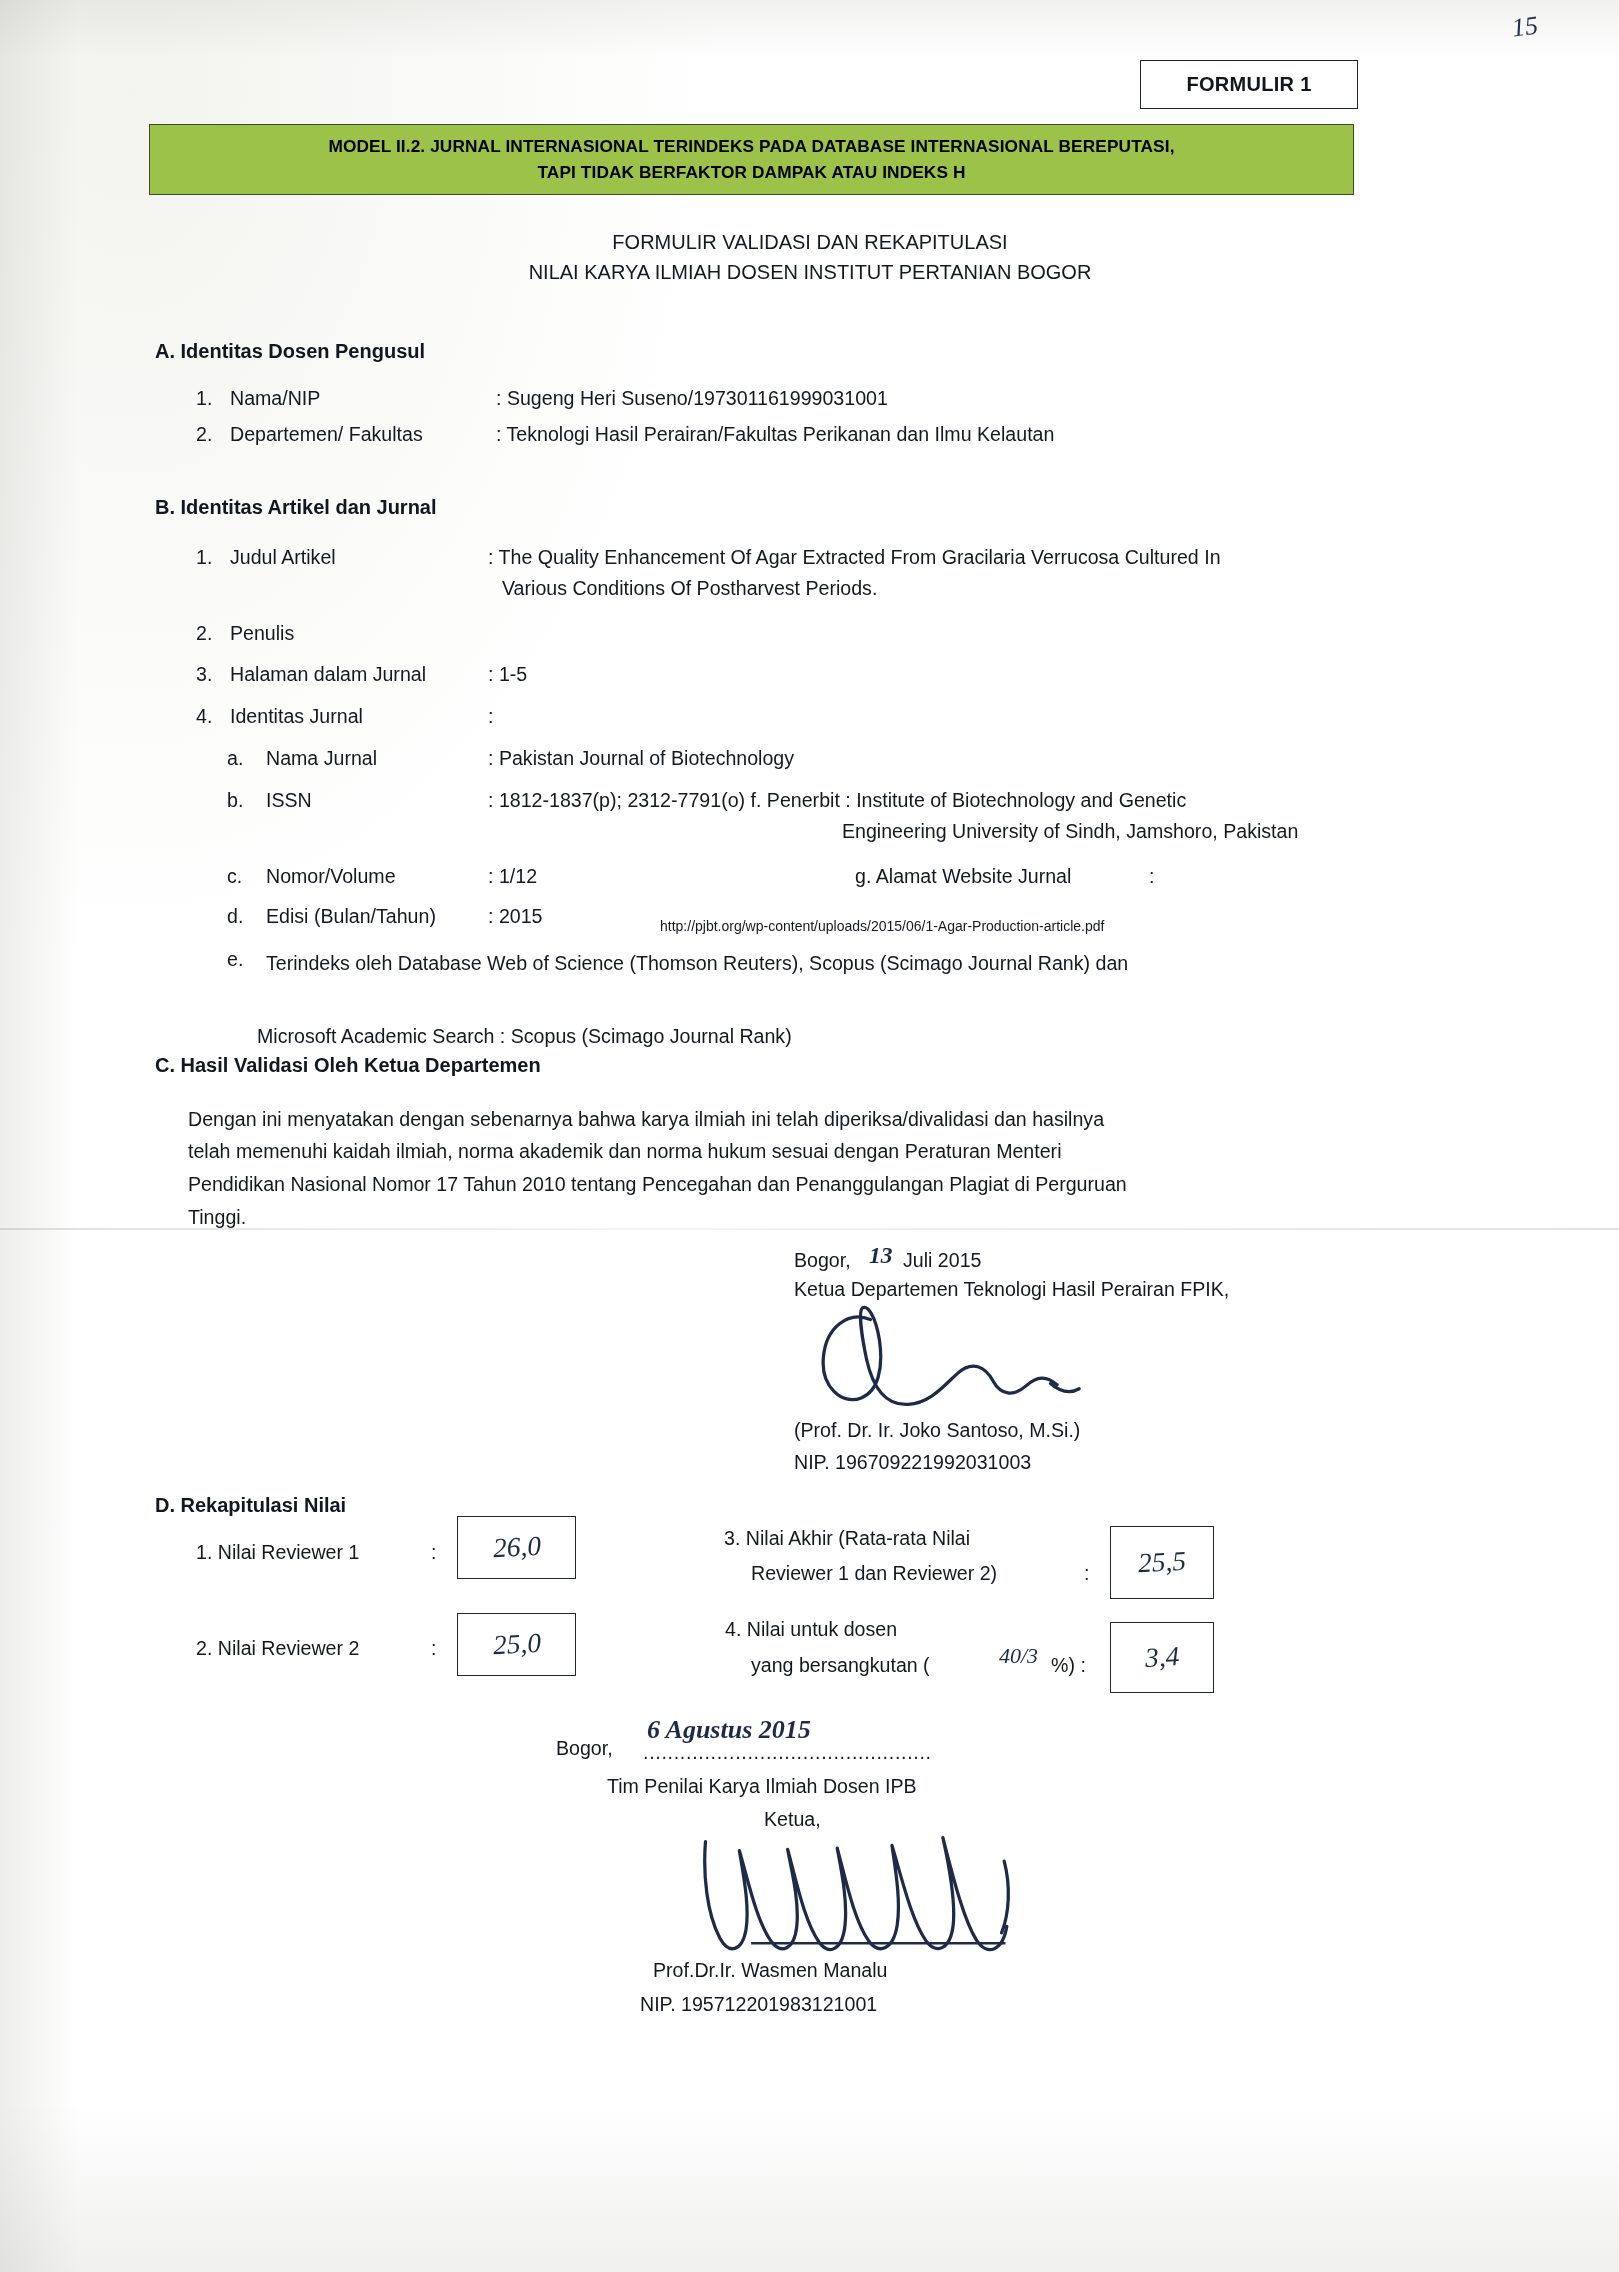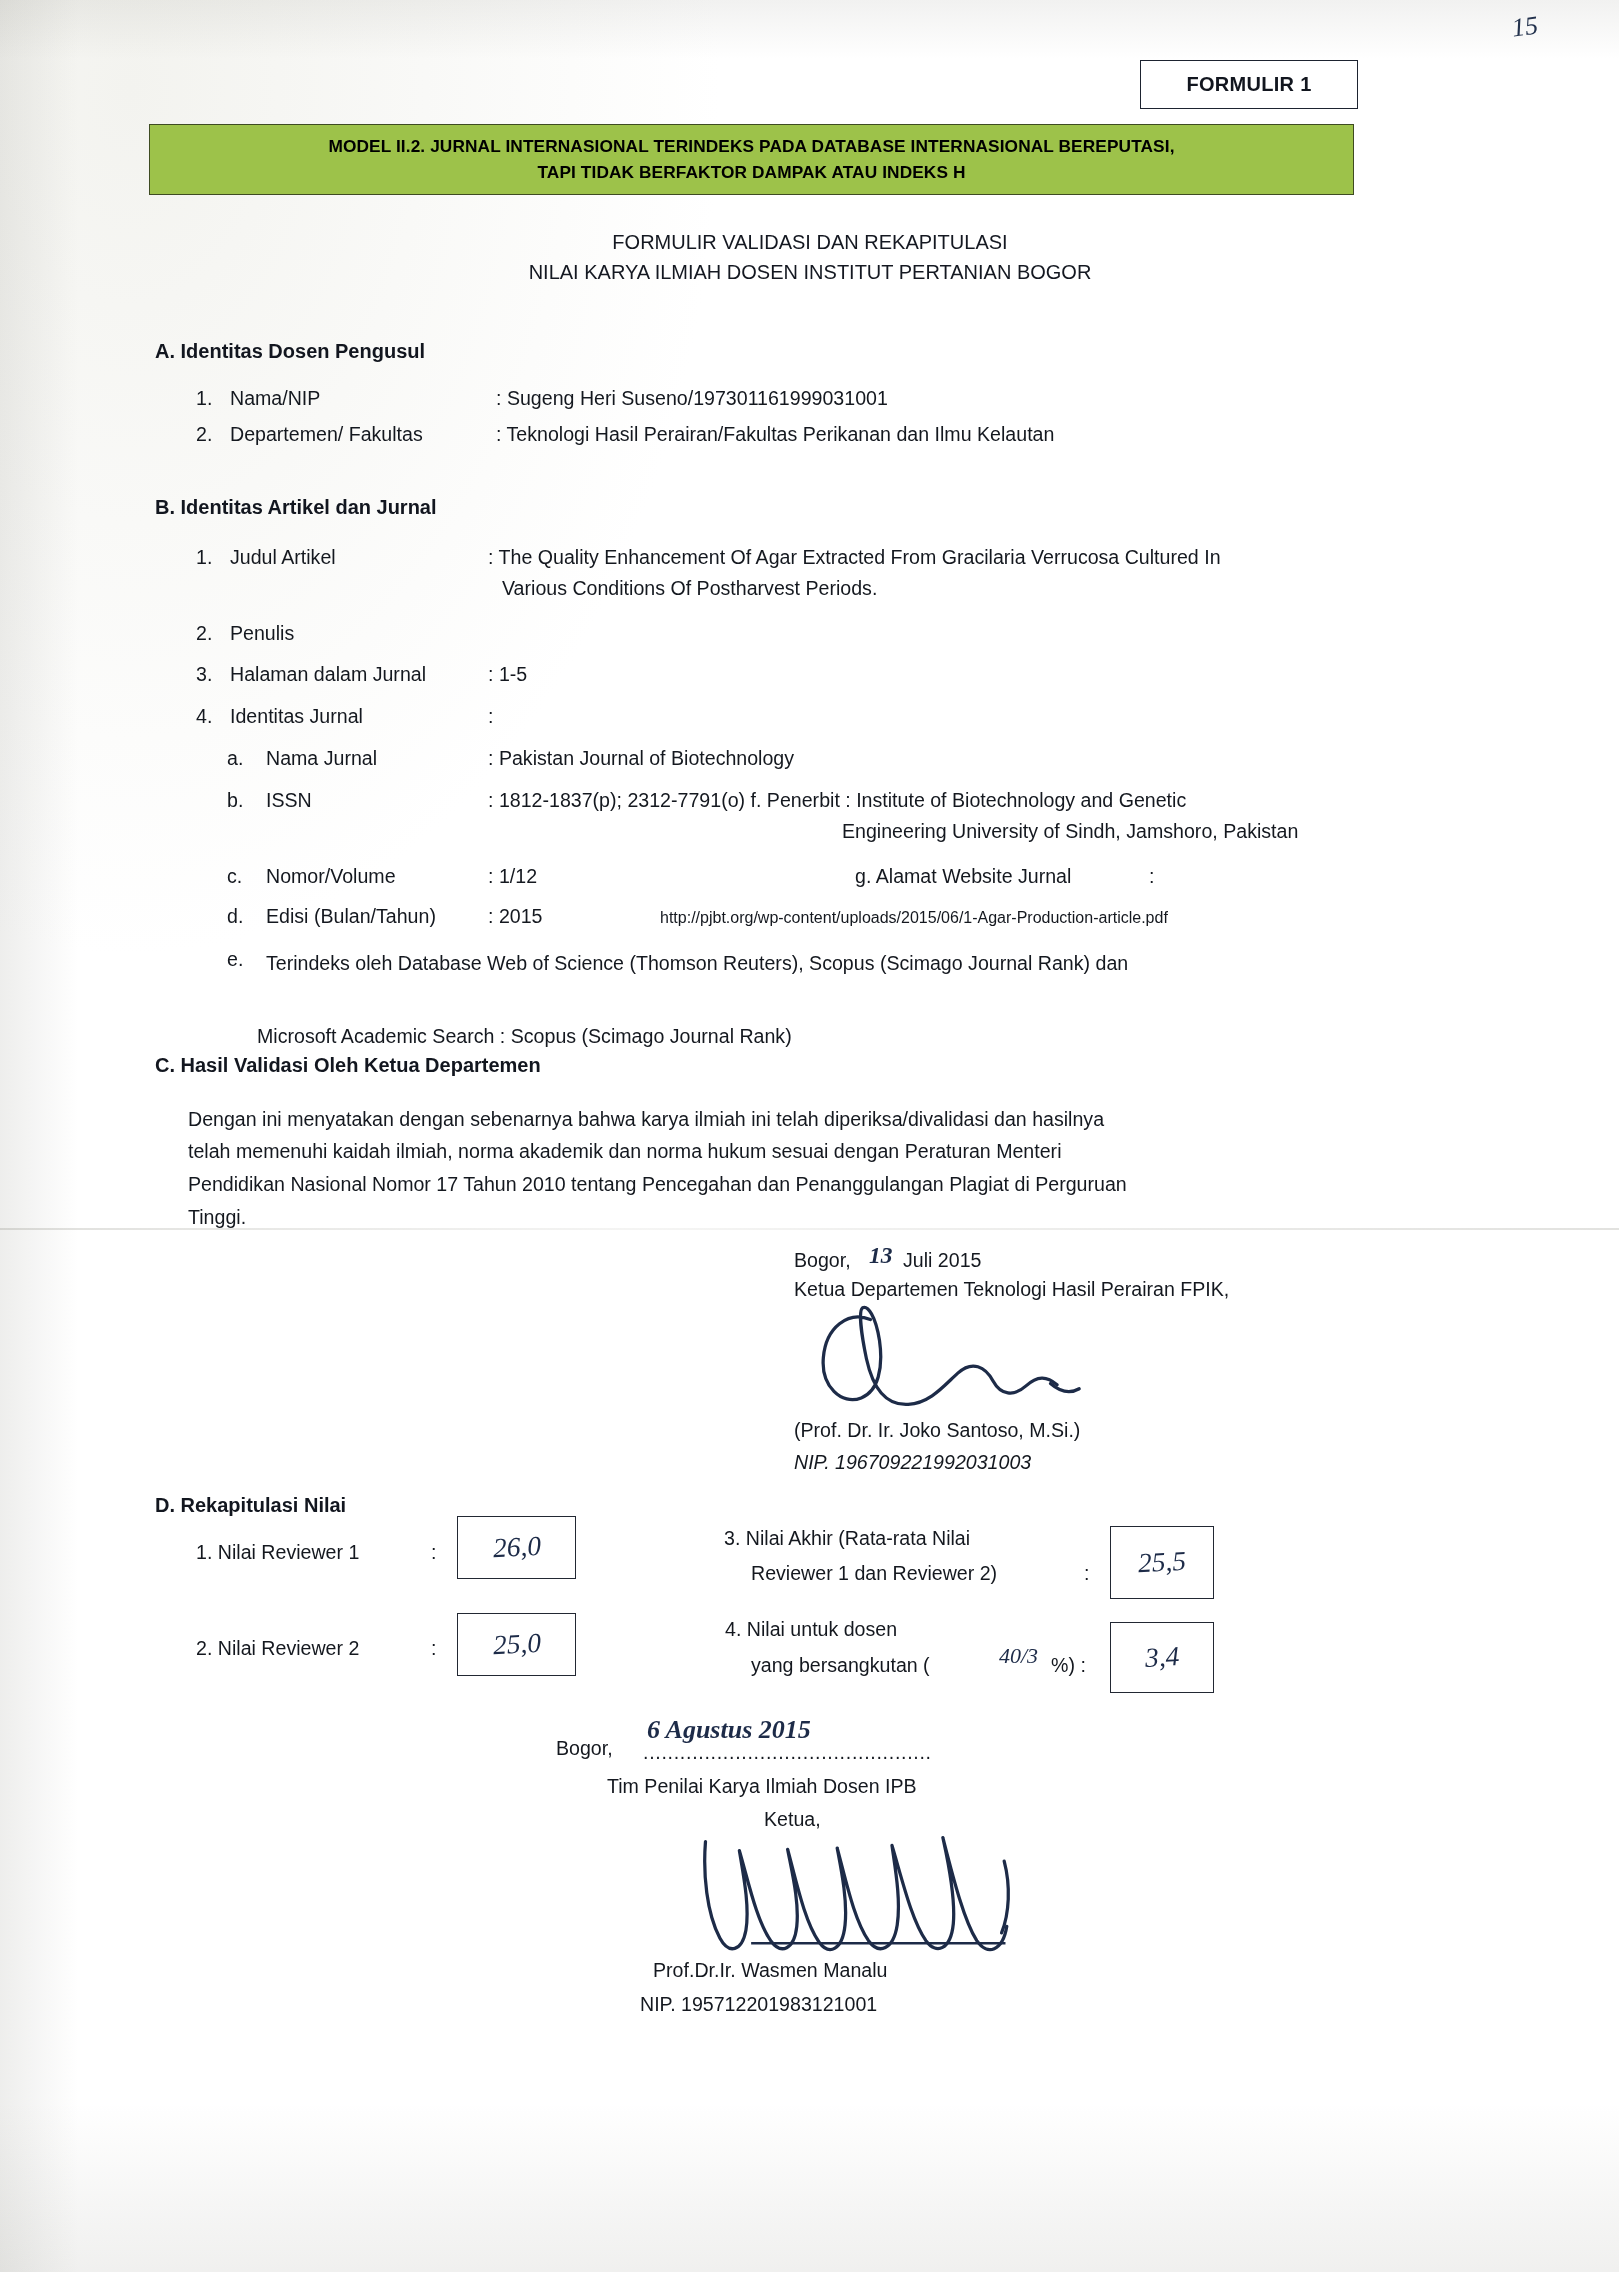--- a/index.html
+++ b/index.html
@@ -83,21 +83,21 @@
   .sec-head {
     position:absolute;
     font-weight:bold; font-size:20px; color:#12161f;
   }
   .lbl { position:absolute; font-size:19.6px; color:#14181f; }
   .val { position:absolute; font-size:19.6px; color:#14181f; }
   .just {
     position:absolute; font-size:19.6px; color:#14181f;
     text-align:justify; line-height:1.62;
   }
-  .small-link { font-size:16px; }
+  .small-link { font-size:14px;margin-top:9px; }
 
   
   .sig-block { position:absolute; font-size:19.6px; color:#14181f; line-height:1.5; }
   .hand {
     font-family:"Liberation Serif", serif;
     color:#1d2b48;
     font-style:italic;
   }
 
   
@@ -210,21 +210,21 @@
     <div class="sig-block hand" style="left:869px; top:1238px; font-size:23.5px; font-weight:bold;">13</div>
     <div class="sig-block" style="left:903px; top:1246px;">Juli 2015</div>
     <div class="sig-block" style="left:794px; top:1275px;">Ketua Departemen Teknologi Hasil Perairan FPIK,</div>
 
     <svg class="sig-svg" style="left:810px; top:1300px;" width="340" height="124" viewBox="0 0 520 190">
       <path d="M92 30 C58 16, 24 42, 20 88 C16 132, 48 162, 78 150 C104 140, 112 104, 106 62 C100 24, 88 8, 80 12 C74 16, 78 52, 86 90 C96 136, 116 162, 150 160 C184 158, 206 130, 226 112 C248 92, 268 102, 280 124 C292 146, 312 148, 330 132 C348 116, 362 116, 378 130" fill="none" stroke="#1d2b48" stroke-width="5" stroke-linecap="round"></path>
       <path d="M368 128 C382 140, 398 144, 412 136" fill="none" stroke="#1d2b48" stroke-width="5" stroke-linecap="round"></path>
     </svg>
 
     <div class="sig-block" style="left:794px; top:1416px;">(Prof. Dr. Ir. Joko Santoso, M.Si.)</div>
-    <div class="sig-block" style="left:794px; top:1448px;font-style:italic;">NIP. 196709221992031003</div>
+    <div class="sig-block" style="left:794px; top:1448px;">NIP. 196709221992031003</div>
 
     <div class="sec-head" style="left:155px; top:1494px;">D.  Rekapitulasi  Nilai</div>
 
     <div class="lbl" style="left:196px; top:1541px;">1.  Nilai Reviewer 1</div>
     <div class="lbl" style="left:431px; top:1541px;">:</div>
     <div class="score-box" style="left:457px; top:1516px; width:119px; height:63px;">
       <span>26,0</span>
     </div>
 
     <div class="lbl" style="left:196px; top:1637px;">2. Nilai Reviewer 2</div>

